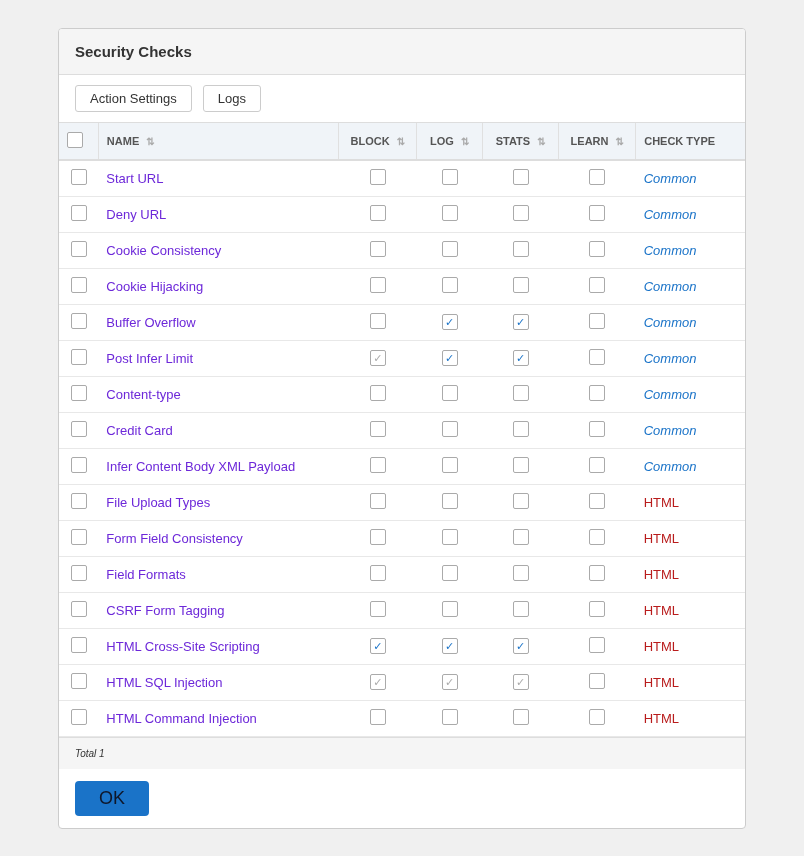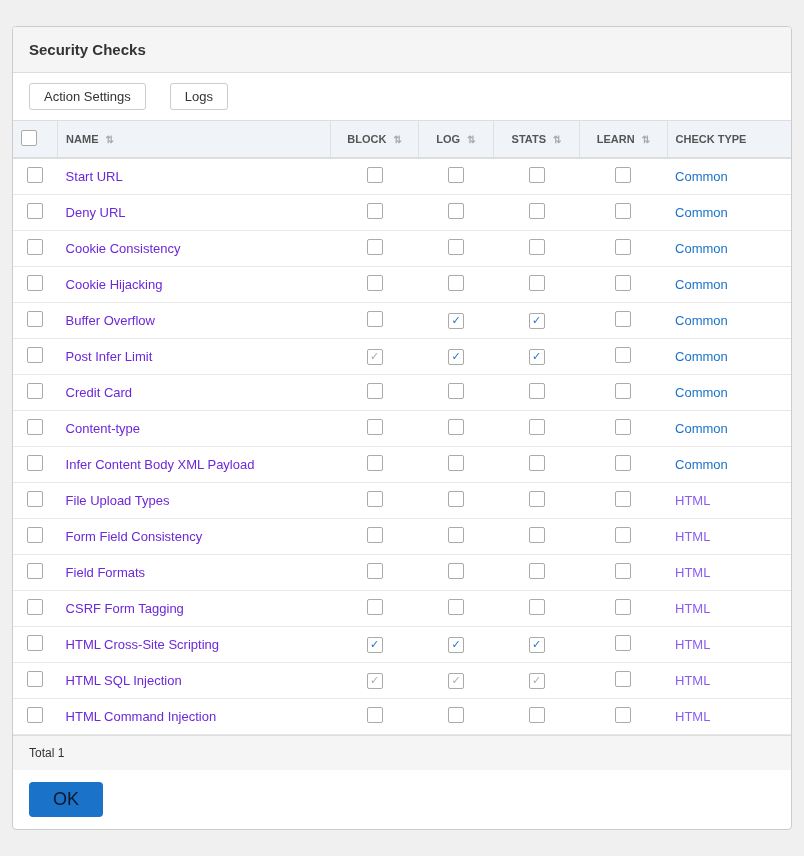--- a/index.html
+++ b/index.html
@@ -6,41 +6,41 @@
     body {
       font-family: Arial, sans-serif;
       font-size: 13px;
       background: #f0f0f0;
       display: flex;
       justify-content: center;
       align-items: center;
       min-height: 100vh;
     }
     .container {
-      width: 780px;
+      width: 688px;
       background: #fff;
       border: 1px solid #ccc;
       border-radius: 4px;
       overflow: hidden;
     }
     .page-header {
       background: #f5f5f5;
       padding: 14px 16px;
       border-bottom: 1px solid #ddd;
     }
     .page-title {
       font-size: 15px;
       font-weight: bold;
       color: #333;
     }
     .toolbar {
       padding: 10px 16px;
       border-bottom: 1px solid #ddd;
       display: flex;
-      gap: 24px;
+      gap: 11px;
     }
     .btn-toolbar {
       padding: 5px 14px;
       border: 1px solid #ccc;
       background: #fff;
       border-radius: 3px;
       cursor: pointer;
       font-size: 13px;
       color: #333;
     }
@@ -107,28 +107,29 @@
     }
     .checkbox-wrap.checked-light {
       background: #fff;
     }
     .checkbox-wrap.checked-light::after {
       content: '✓';
       font-size: 11px;
       color: #aaa;
       line-height: 1;
     }
-    .check-type-common { color: #1a73c8; }
-    .check-type-html { color: #8b5cf6; }
+    .check-type-common { color: #1a73c8; font-style: italic; }
+    .check-type-html { color: #b91c1c; }
     .footer-row {
       padding: 10px 16px;
       background: #f5f5f5;
       border-top: 1px solid #ddd;
-      font-size: 12px;
+      font-size: 10px;
       color: #333;
+      font-style: italic;
     }
     .footer-actions {
       padding: 12px 16px;
     }
     .btn-ok {
       padding: 7px 24px;
       background: #1a73c8;
       color: #0f172a;
       border: none;
       border-radius: 4px;
@@ -236,30 +237,30 @@
             <td class="check-cell"><div class="checkbox-wrap"></div></td>
             <td class="td-name">Post Infer Limit</td>
             <td class="check-cell"><div class="checkbox-wrap checked-light"></div></td>
             <td class="check-cell"><div class="checkbox-wrap checked"></div></td>
             <td class="check-cell"><div class="checkbox-wrap checked"></div></td>
             <td class="check-cell"><div class="checkbox-wrap"></div></td>
             <td class="check-type-common">Common</td>
           </tr>
           <tr>
             <td class="check-cell"><div class="checkbox-wrap"></div></td>
+            <td class="td-name">Content-type</td>
+            <td class="check-cell"><div class="checkbox-wrap"></div></td>
+            <td class="check-cell"><div class="checkbox-wrap"></div></td>
+            <td class="check-cell"><div class="checkbox-wrap"></div></td>
+            <td class="check-cell"><div class="checkbox-wrap"></div></td>
+            <td class="check-type-common">Common</td>
+          </tr>
+          <tr>
+            <td class="check-cell"><div class="checkbox-wrap"></div></td>
             <td class="td-name">Credit Card</td>
-            <td class="check-cell"><div class="checkbox-wrap"></div></td>
-            <td class="check-cell"><div class="checkbox-wrap"></div></td>
-            <td class="check-cell"><div class="checkbox-wrap"></div></td>
-            <td class="check-cell"><div class="checkbox-wrap"></div></td>
-            <td class="check-type-common">Common</td>
-          </tr>
-          <tr>
-            <td class="check-cell"><div class="checkbox-wrap"></div></td>
-            <td class="td-name">Content-type</td>
             <td class="check-cell"><div class="checkbox-wrap"></div></td>
             <td class="check-cell"><div class="checkbox-wrap"></div></td>
             <td class="check-cell"><div class="checkbox-wrap"></div></td>
             <td class="check-cell"><div class="checkbox-wrap"></div></td>
             <td class="check-type-common">Common</td>
           </tr>
           <tr>
             <td class="check-cell"><div class="checkbox-wrap"></div></td>
             <td class="td-name">Infer Content Body XML Payload</td>
             <td class="check-cell"><div class="checkbox-wrap"></div></td>

